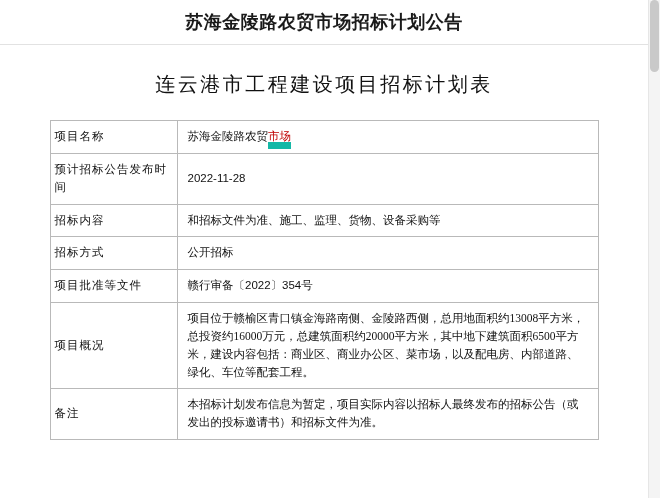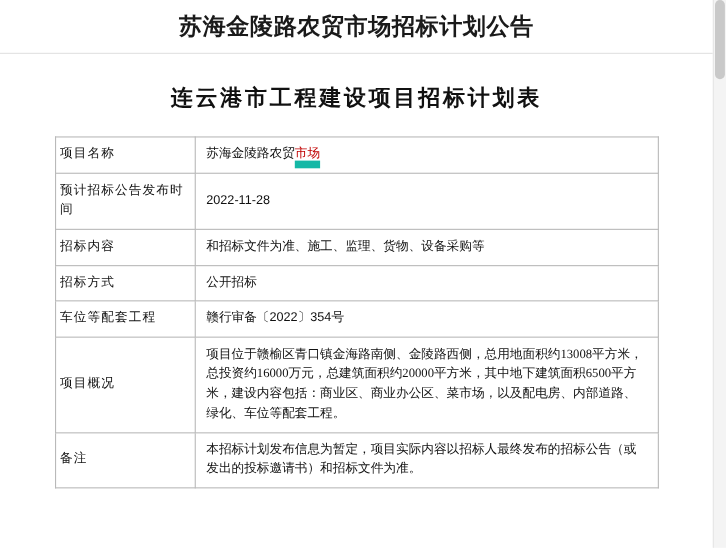--- a/index.html
+++ b/index.html
@@ -21,21 +21,21 @@
     position: relative;
     background: #ffffff;
     box-sizing: border-box;
   }
   .top-band {
     background: #ffffff;
     padding-top: 8px;
   }
   .doc-title {
     text-align: center;
-    font-size: 21px;
+    font-size: 18px;
     font-weight: bold;
     letter-spacing: 0.5px;
     color: #1a1a1a;
     line-height: 1.4;
     margin: 0;
     padding: 2px 20px 0 20px;
   }
   .meta-line {
     text-align: center;
     font-size: 10.5px;
@@ -53,21 +53,21 @@
     cursor: pointer;
   }
   .divider {
     border-top: 1px solid #e2e2e2;
     margin: 9px 0 0 0;
     width: 100%;
   }
   .body-title {
     text-align: center;
     font-size: 20px;
-    font-weight: bold;
+    font-weight: normal;
     color: #111111;
     letter-spacing: 2.5px;
     margin-top: 26px;
     margin-bottom: 22px;
   }
   table.plan {
     border-collapse: collapse;
     width: 549px;
     margin: 0 auto;
     table-layout: fixed;
@@ -147,21 +147,21 @@
         </tr>
         <tr>
           <td class="label">招标内容</td>
           <td class="value">和招标文件为准、施工、监理、货物、设备采购等</td>
         </tr>
         <tr>
           <td class="label">招标方式</td>
           <td class="value">公开招标</td>
         </tr>
         <tr>
-          <td class="label">车位等配套工程</td>
+          <td class="label">项目批准等文件</td>
           <td class="value">赣行审备〔2022〕354号</td>
         </tr>
         <tr>
           <td class="label">项目概况</td>
           <td class="value value-block">项目位于赣榆区青口镇金海路南侧、金陵路西侧，总用地面积约13008平方米，总投资约16000万元，总建筑面积约20000平方米，其中地下建筑面积6500平方米，建设内容包括：商业区、商业办公区、菜市场，以及配电房、内部道路、绿化、车位等配套工程。</td>
         </tr>
         <tr>
           <td class="label">备注</td>
           <td class="value value-block">本招标计划发布信息为暂定，项目实际内容以招标人最终发布的招标公告（或发出的投标邀请书）和招标文件为准。</td>
         </tr>

